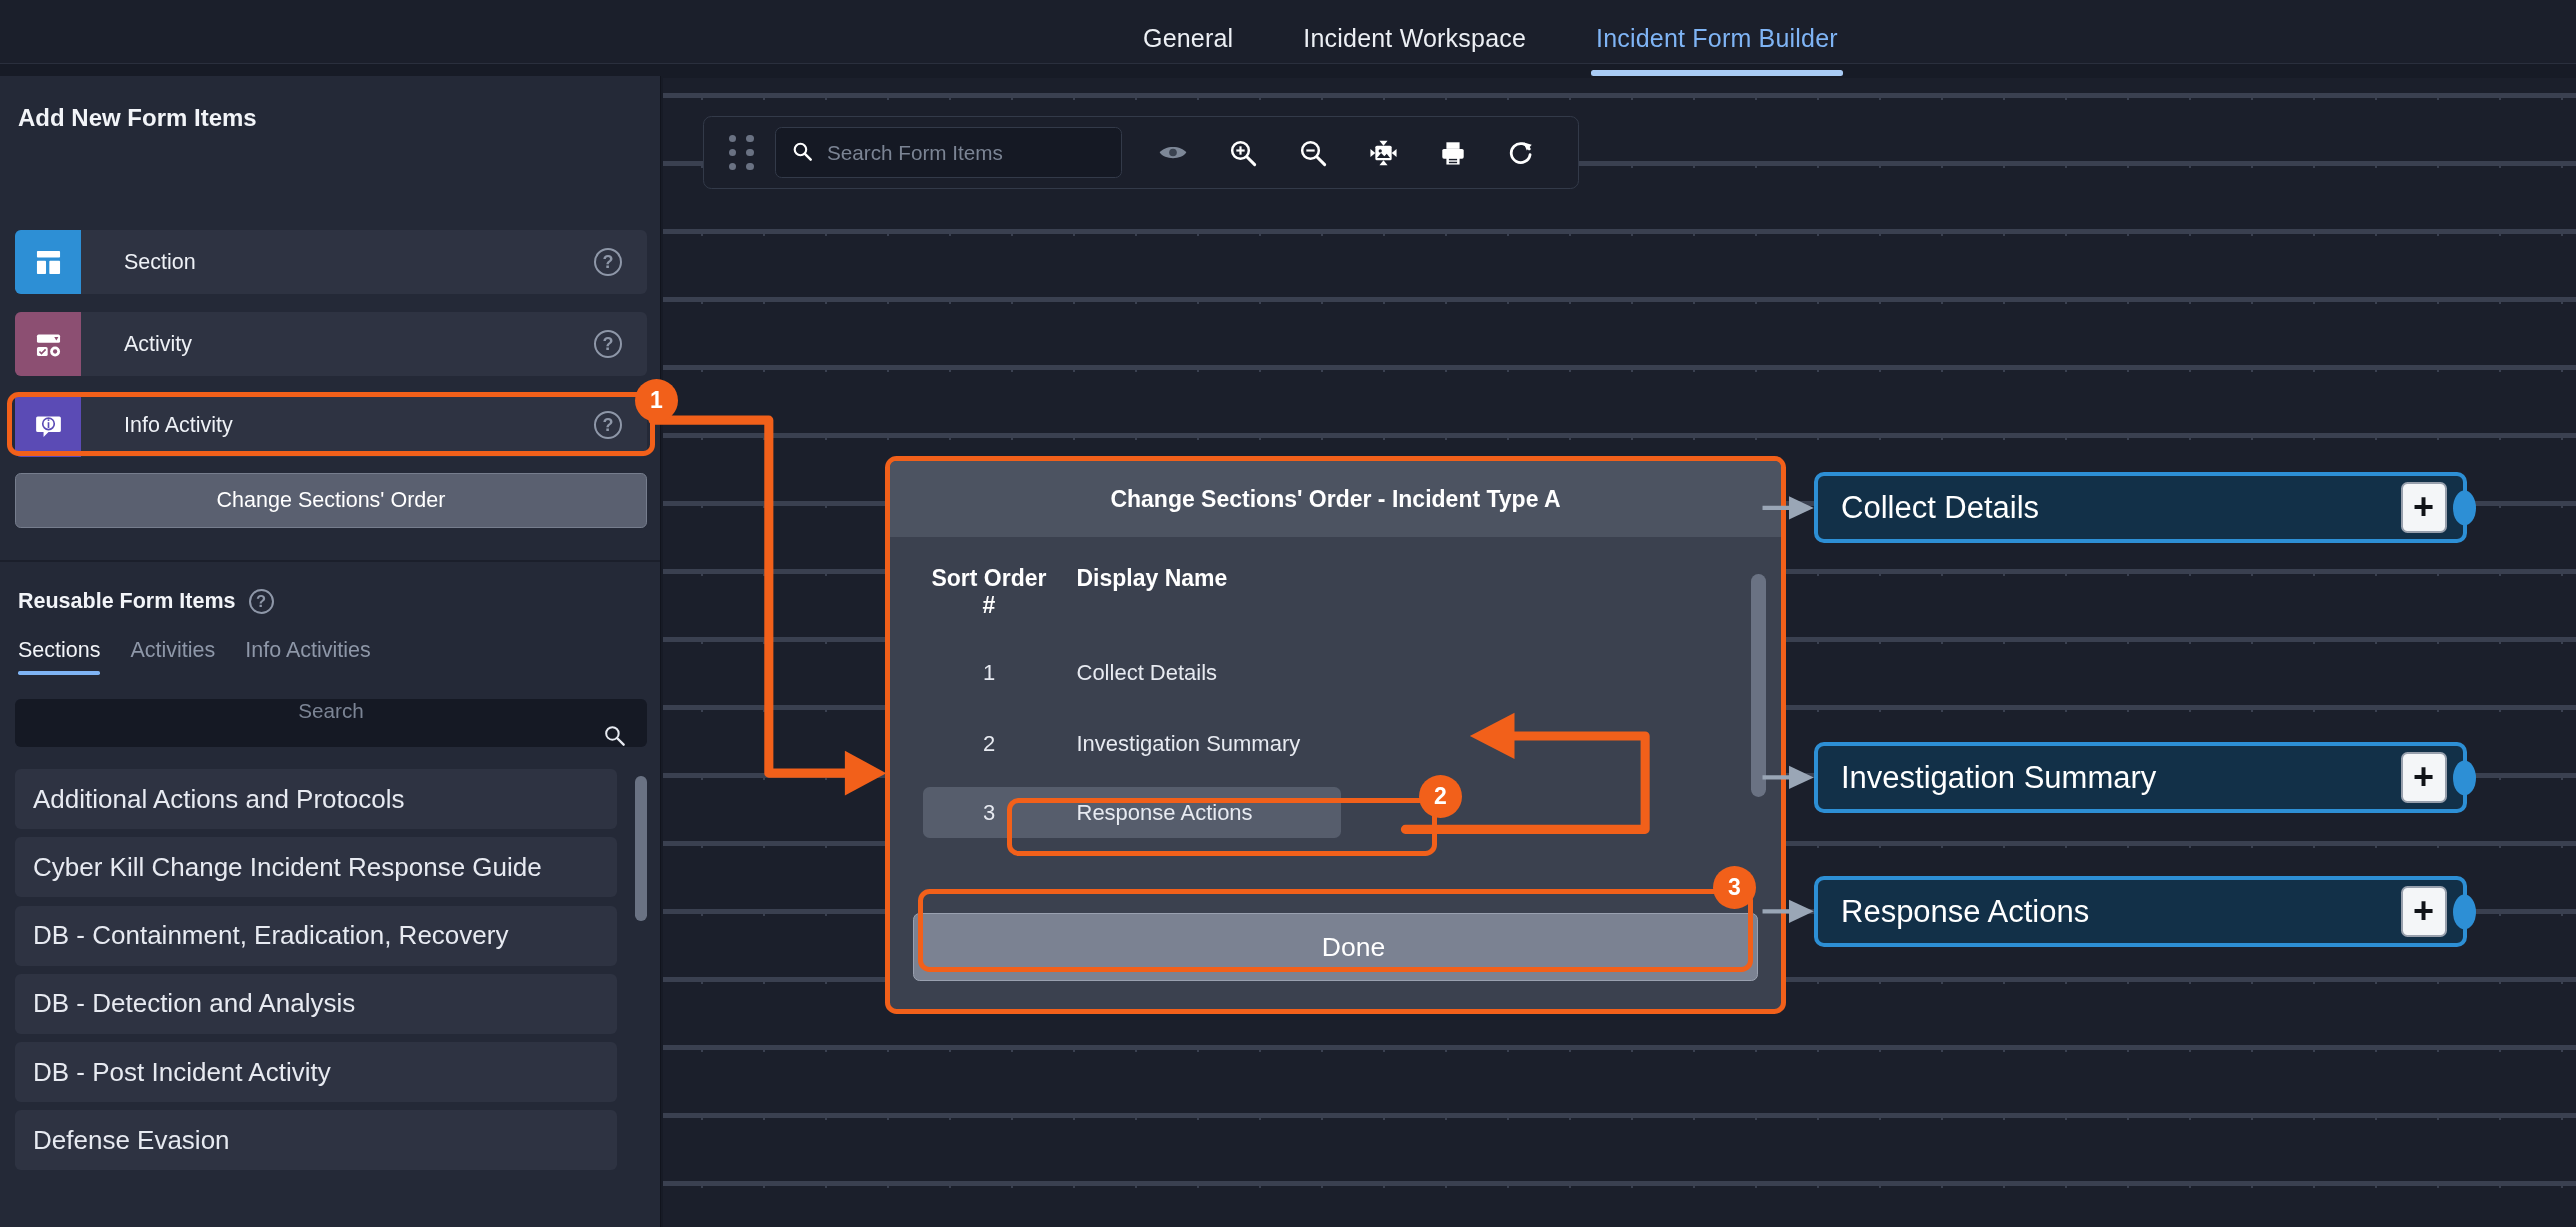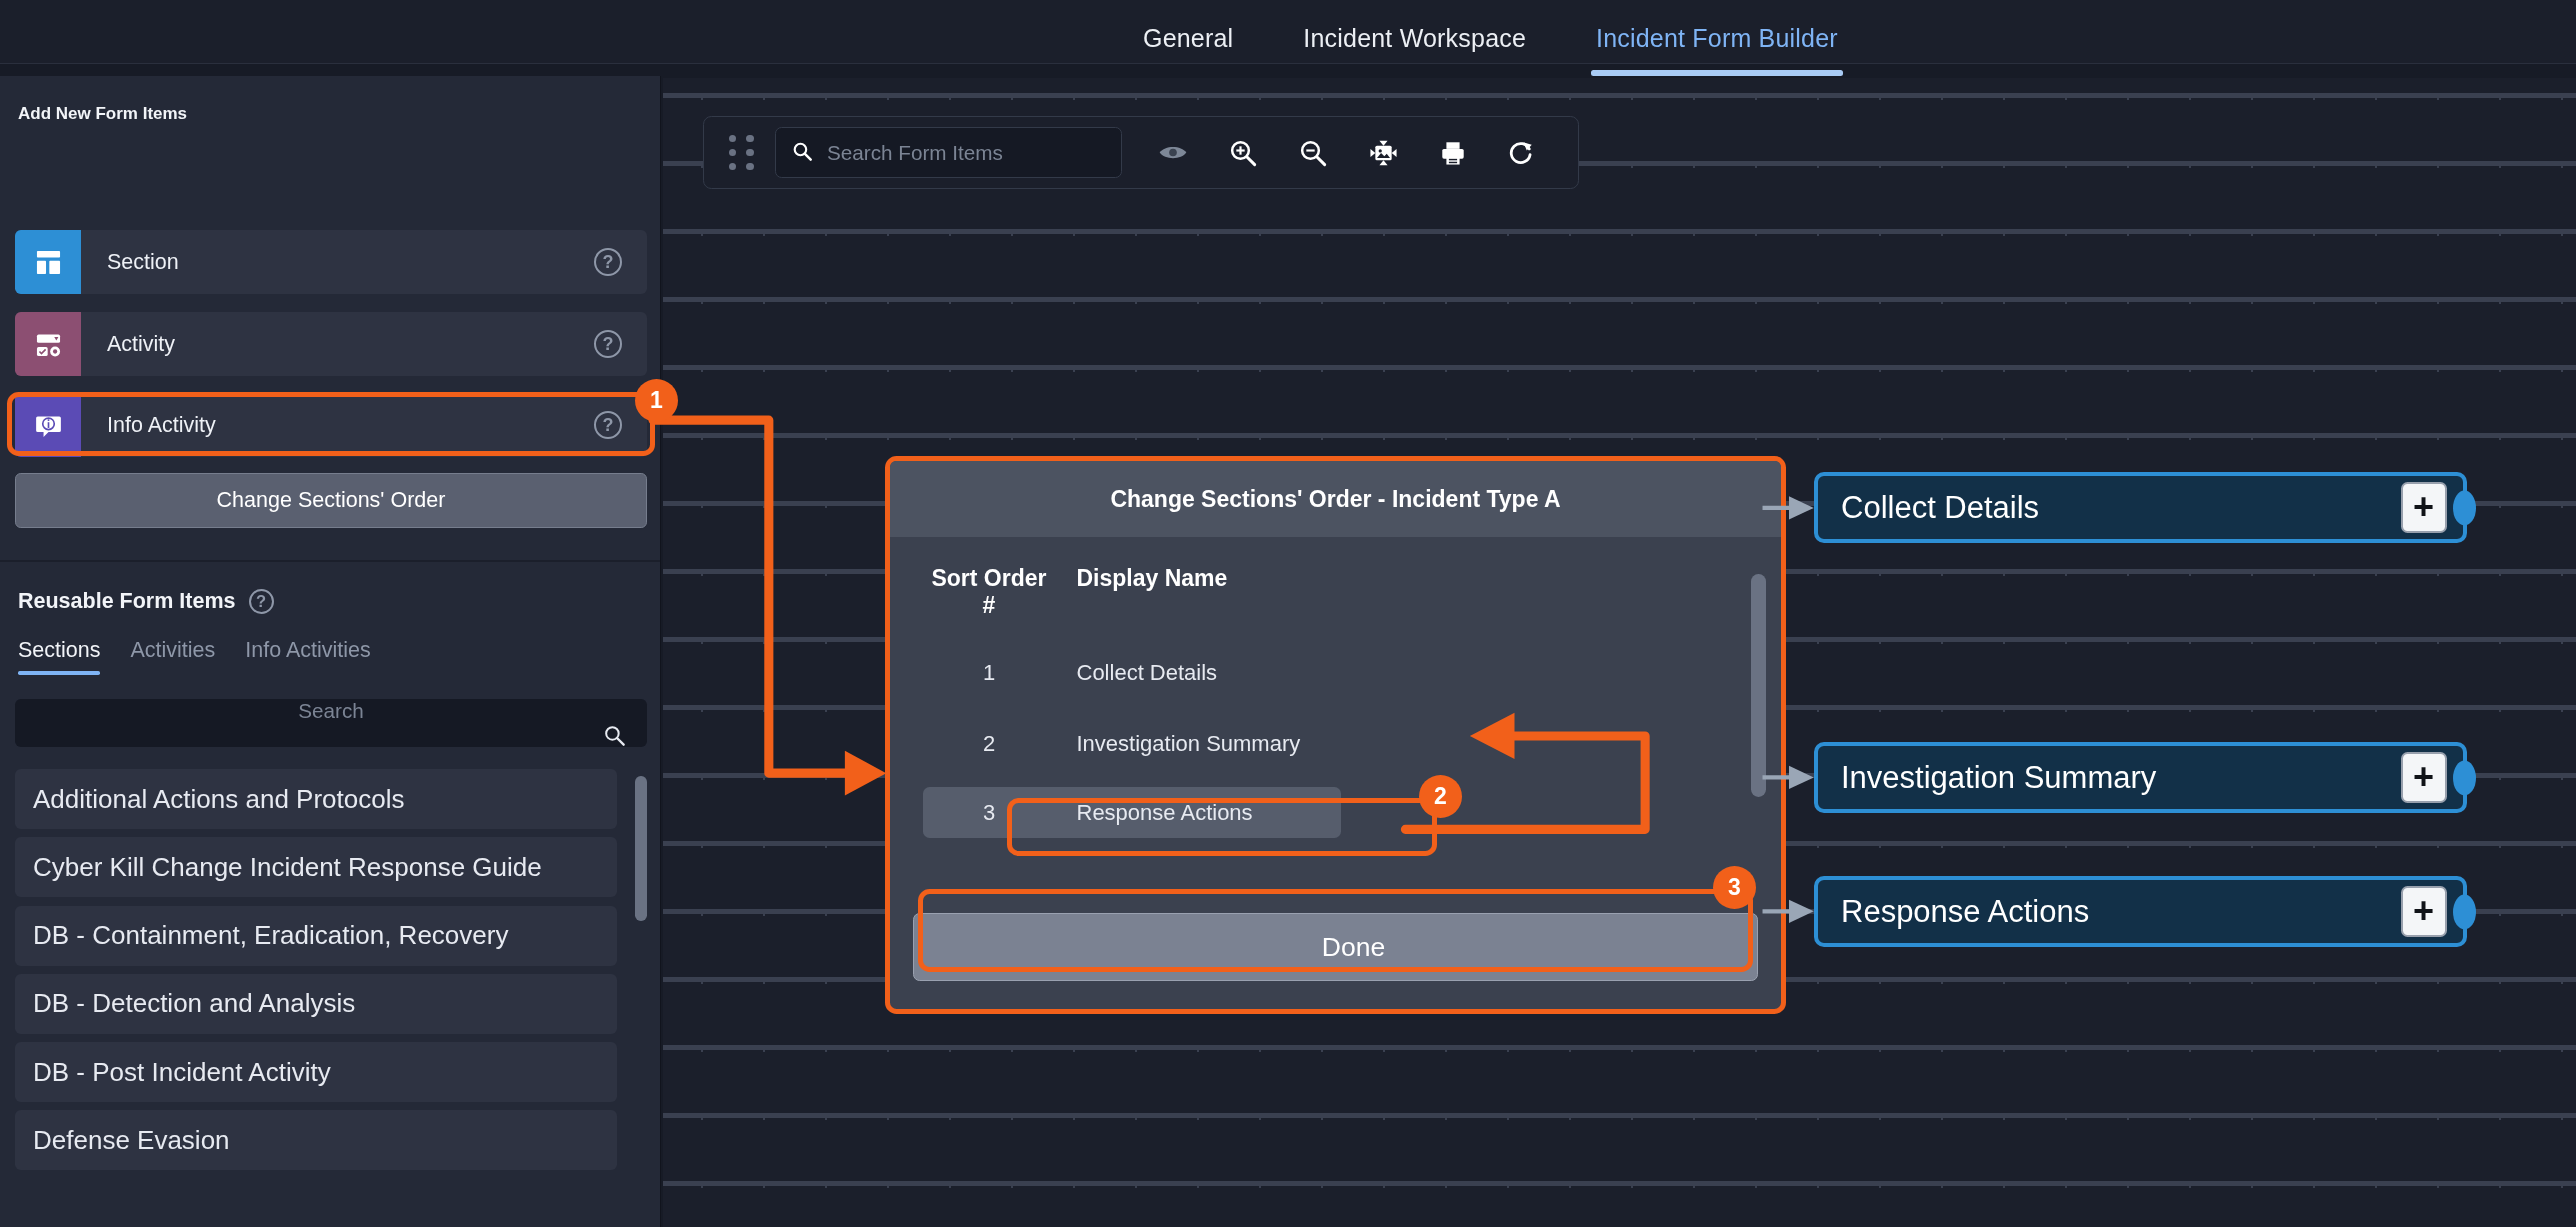--- a/index.html
+++ b/index.html
@@ -31,33 +31,33 @@
 
   
   .sidebar {
     position: absolute; left: 0; top: 76px; width: 661px; height: 1152px;
     background: #242937;
     border-right: 1.7px solid #11141d;
     overflow: hidden;
   }
   .side-title {
     position: absolute; left: 18px; top: 28px;
-    font-size: 17px; font-weight: bold; color: #f2f4f8; text-align: center;
+    font-size: 24px; font-weight: bold; color: #f2f4f8; text-align: center;
   }
 
   .form-item {
     position: absolute; left: 15px; width: 632px; height: 64px;
     background: #2e3342; border-radius: 5.8px; display: flex; align-items: center;
     cursor: pointer; overflow: hidden;
   }
   .fi-icon {
     width: 66px; height: 64px; display: flex; align-items: center; justify-content: center;
     flex: 0 0 66px;
   }
-  .fi-label { margin-left: 26px; font-size: 21.5px; color: #eef1f6; }
+  .fi-label { margin-left: 43px; font-size: 21.5px; color: #eef1f6; }
   .fi-help { margin-left: auto; margin-right: 25px; }
 
   .help-circle {
     width: 28px; height: 28px; border: 2.5px solid #8e97a8; border-radius: 50%;
     display: flex; align-items: center; justify-content: center;
     font-size: 18px; font-weight: bold; color: #8e97a8; line-height: 1;
   }
 
   .change-order-btn {
     position: absolute; left: 15px; top: 397px; width: 632px; height: 55px;

